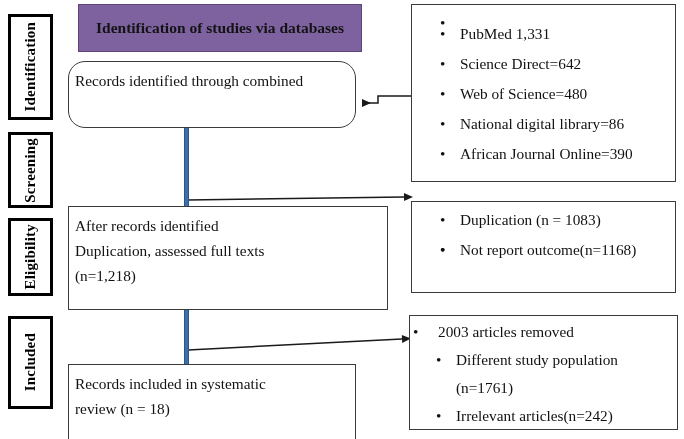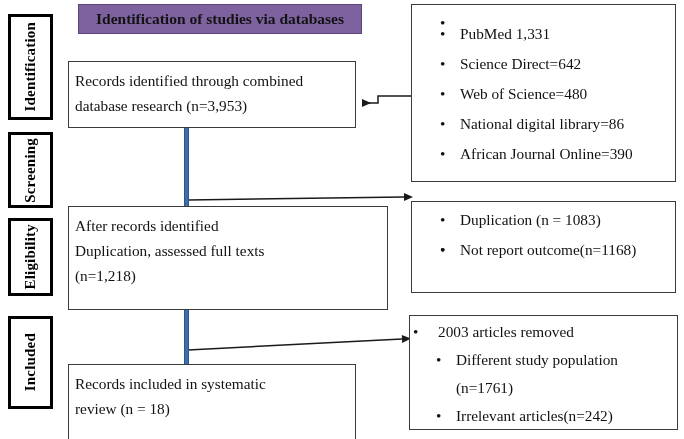--- a/index.html
+++ b/index.html
@@ -143,21 +143,21 @@
   </div>
 
   <div class="stage-box" style="left:8px;  top:218px; width:45px; height:78px;">
     <span class="stage-label">Eligibility</span>
   </div>
 
   <div class="stage-box" style="left:8px;  top:316px; width:45px; height:93px;">
     <span class="stage-label">Included</span>
   </div>
 
-  <div class="banner" style="left:78px; top:4px; width:284px; height:30px;">
+  <div class="banner" style="left:78px; top:4px; width:284px; height:48px;">
     <span class="banner-text">Identification of studies via databases</span>
   </div>
 
   <svg class="conn" viewBox="0 0 684 439">
     <defs>
       <marker id="arrL" markerWidth="10" markerHeight="8" refX="9" refY="4" orient="auto" markerUnits="userSpaceOnUse">
         <path d="M9,0 L9,8 L0,4 z" fill="#1a1a1a"></path>
       </marker>
       <marker id="arrR" markerWidth="10" markerHeight="8" refX="1" refY="4" orient="auto" markerUnits="userSpaceOnUse">
         <path d="M1,0 L1,8 L10,4 z" fill="#1a1a1a"></path>
@@ -167,23 +167,22 @@
     <path d="M411,96 L378,96 L378,103 L362,103" stroke="#1a1a1a" stroke-width="1.5" fill="none" marker-end="url(#arrL)"></path>
 
     <path d="M188,200 L404,197" stroke="#1a1a1a" stroke-width="1.5" fill="none" marker-end="url(#arrR)"></path>
 
     <path d="M188,350 L402,339" stroke="#1a1a1a" stroke-width="1.5" fill="none" marker-end="url(#arrR)"></path>
   </svg>
 
   <div class="vline" style="left:184px; top:126px; width:5px; height:81px;"></div>
   <div class="vline" style="left:184px; top:293px; width:5px; height:72px;"></div>
 
-  <div class="proc-box" style="left:68px; top:61px; width:288px; height:67px;">
+  <div class="proc-box" style="left:68px; top:61px; width:288px; height:67px;border-radius:17px;">
     <div class="line">Records identified through combined</div>
-    <div class="line">database research (n=3,953)</div>
   </div>
 
   <div class="proc-box" style="left:68px; top:206px; width:320px; height:104px;">
     <div class="line">After records identified</div>
     <div class="line">Duplication, assessed full texts</div>
     <div class="line">(n=1,218)</div>
   </div>
 
   <div class="proc-box" style="left:68px; top:364px; width:288px; height:76px;">
     <div class="line">Records included in systematic</div>

